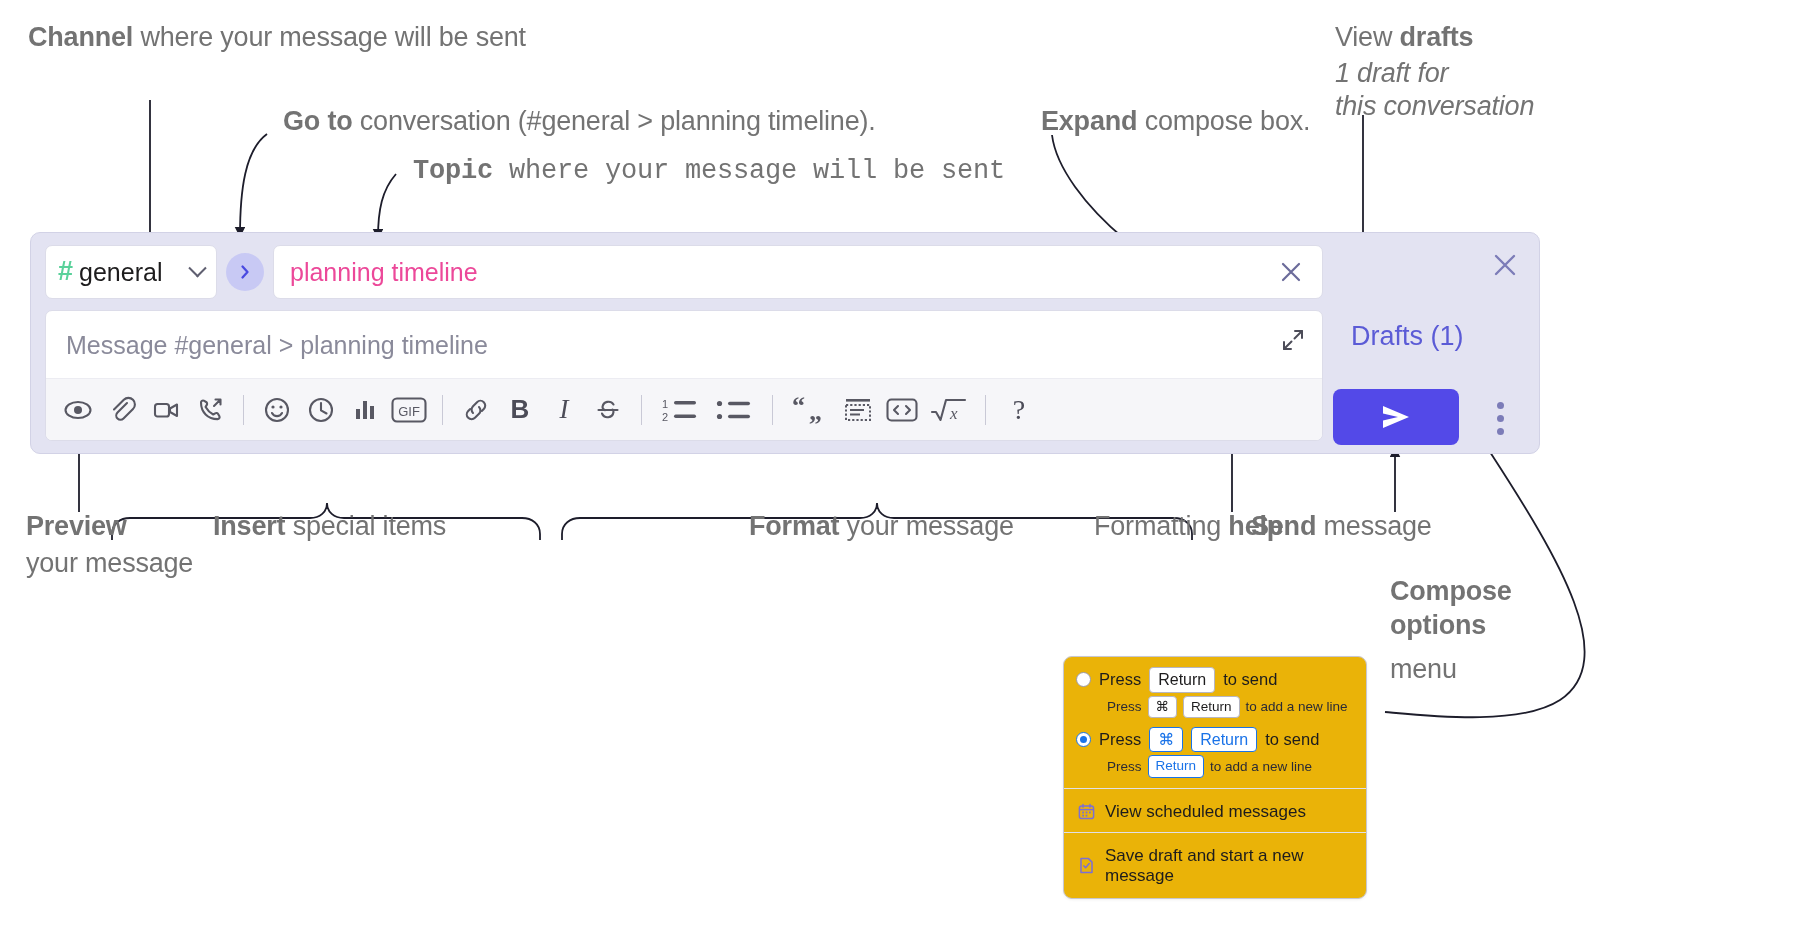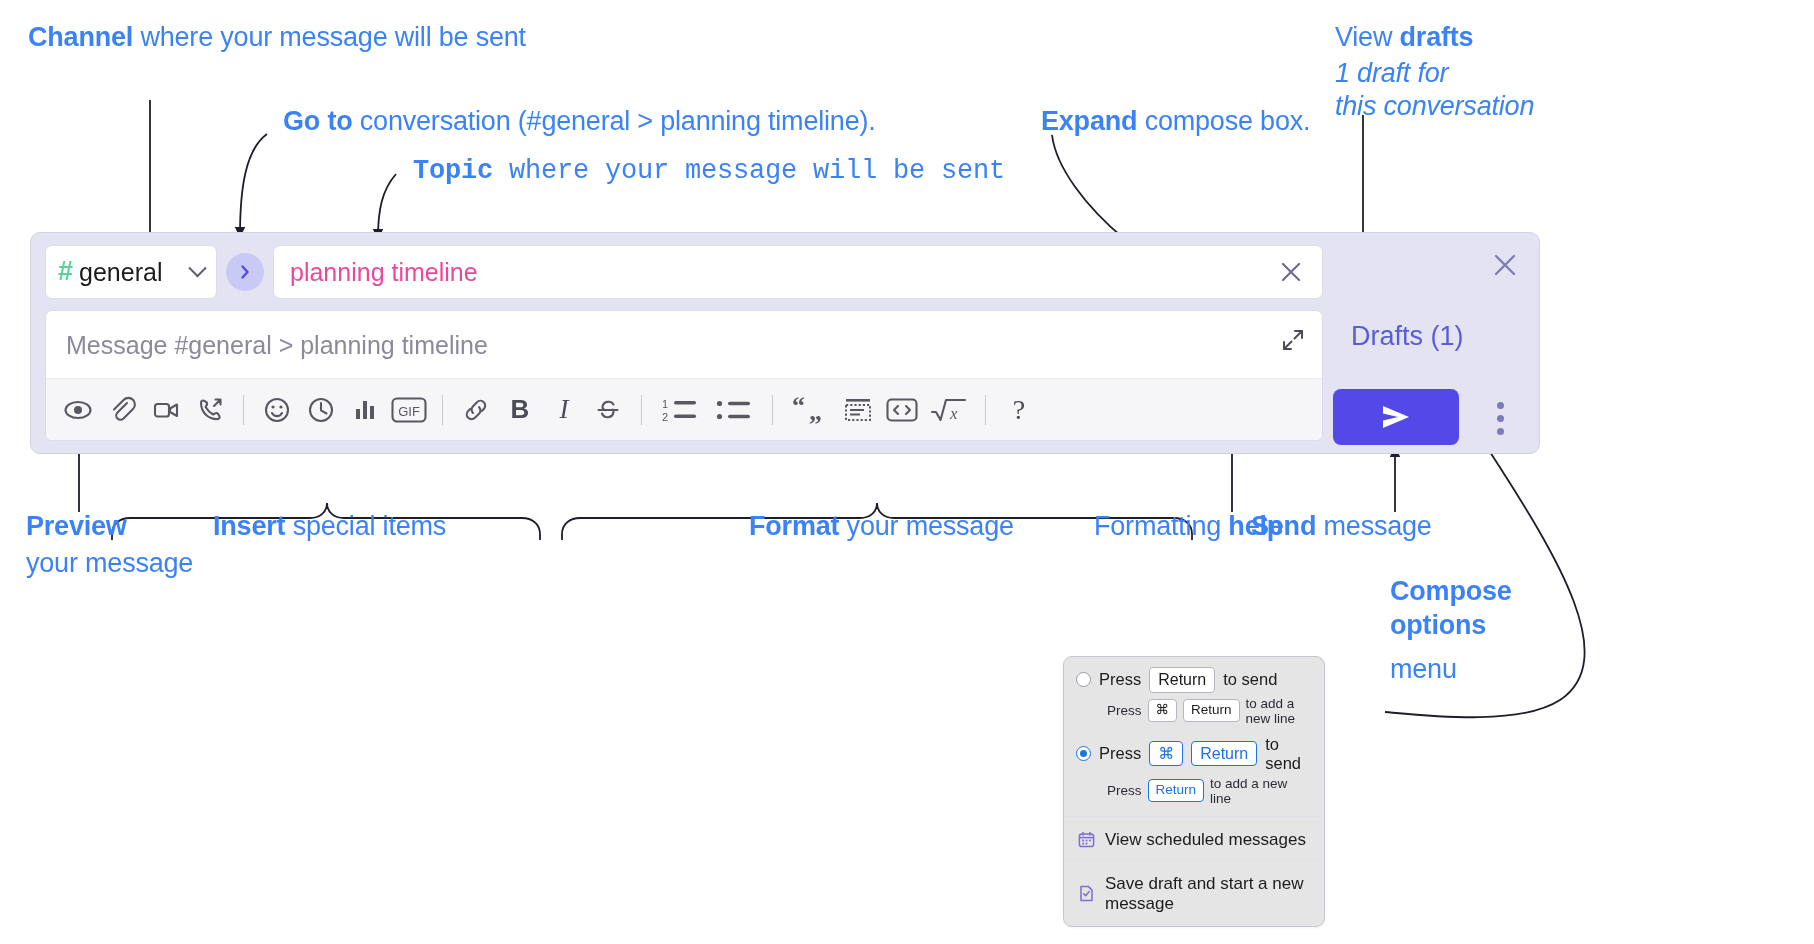--- a/index.html
+++ b/index.html
@@ -11,21 +11,21 @@
     width: 1814px; height: 944px;
     position: relative;
     font-family: "Liberation Sans", sans-serif;
     color: #2b2b40;
     overflow: hidden;
   }
   .anno {
     position: absolute;
     font-size: 27px;
     line-height: 1.18;
-    color: #3b82f6;
+    color: #737373;
     letter-spacing: -0.2px;
     white-space: nowrap;
   }
   .anno b { font-weight: 700; }
   .anno i { font-style: italic; }
 
   
   #connectors {
     position: absolute; left:0; top:0;
     width: 1814px; height: 944px;
@@ -194,22 +194,22 @@
   }
   .kebab-dot {
     width: 7px; height: 7px; border-radius: 50%;
     background: #7c7cb8;
   }
 
   
   #options-menu {
     position: absolute;
     left: 1063px; top: 656px;
-    width: 262px;
-    background: #e5e5e5;
+    width: 304px;
+    background: #eab308;
     border: 1px solid #c7c7d1;
     border-radius: 9px;
     padding: 0;
     font-size: 16px;
     box-shadow: 0 1px 3px rgba(0,0,0,0.06);
   }
   .opt-group { padding: 10px 12px 8px 12px; }
   .opt-row {
     display: flex; align-items: center;
     gap: 8px;

